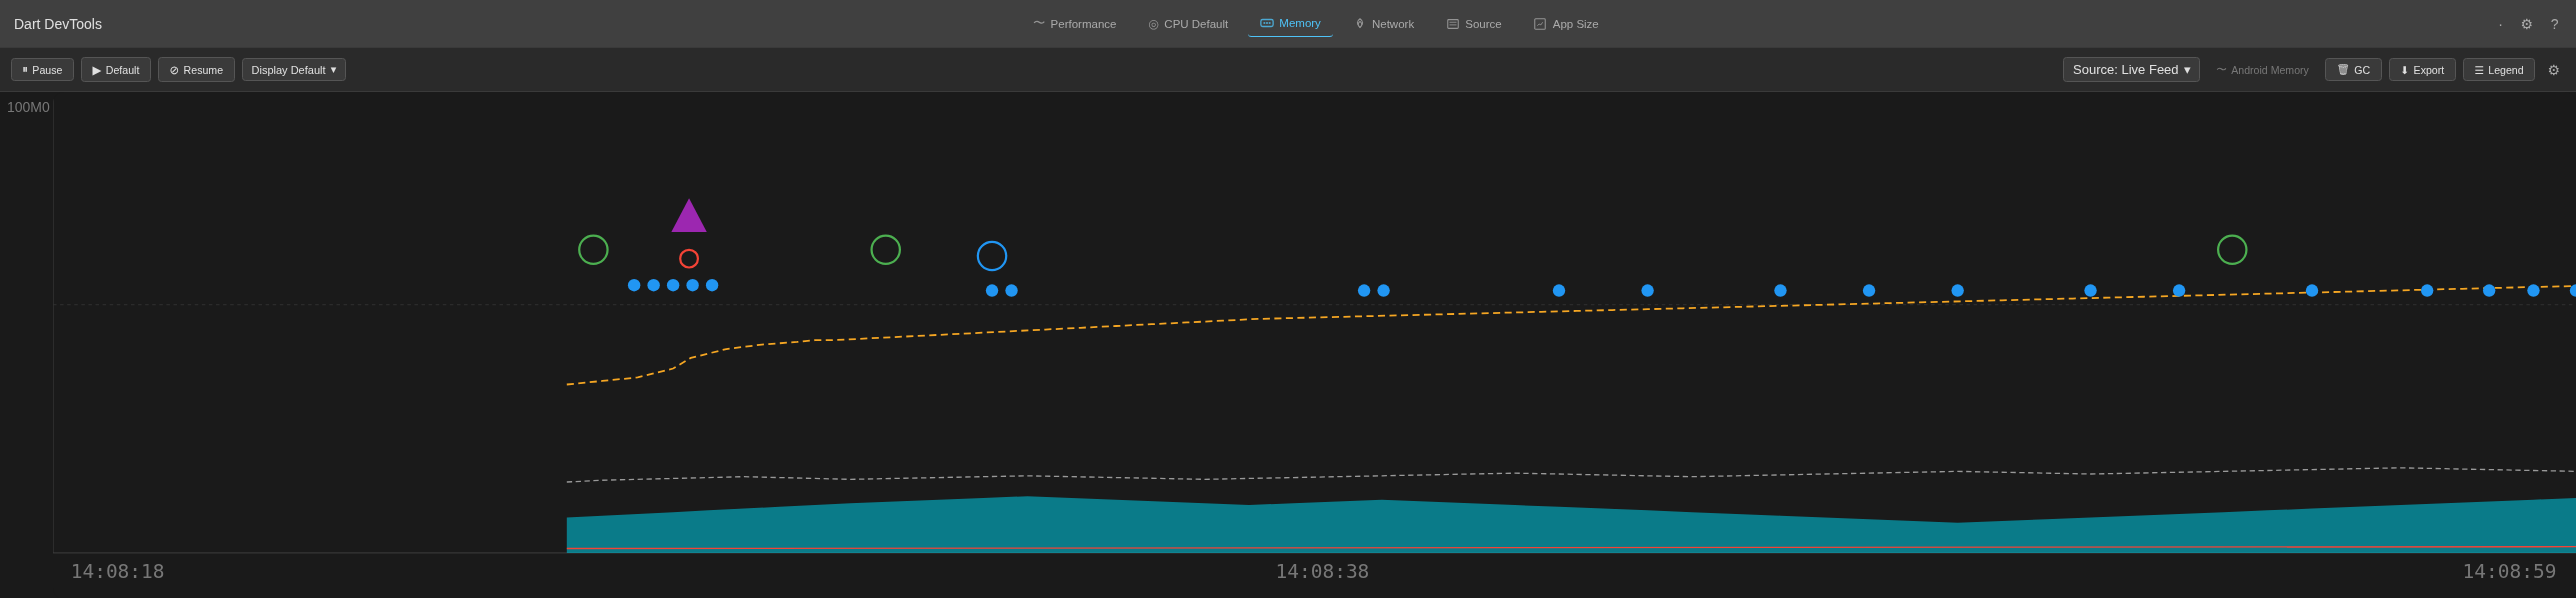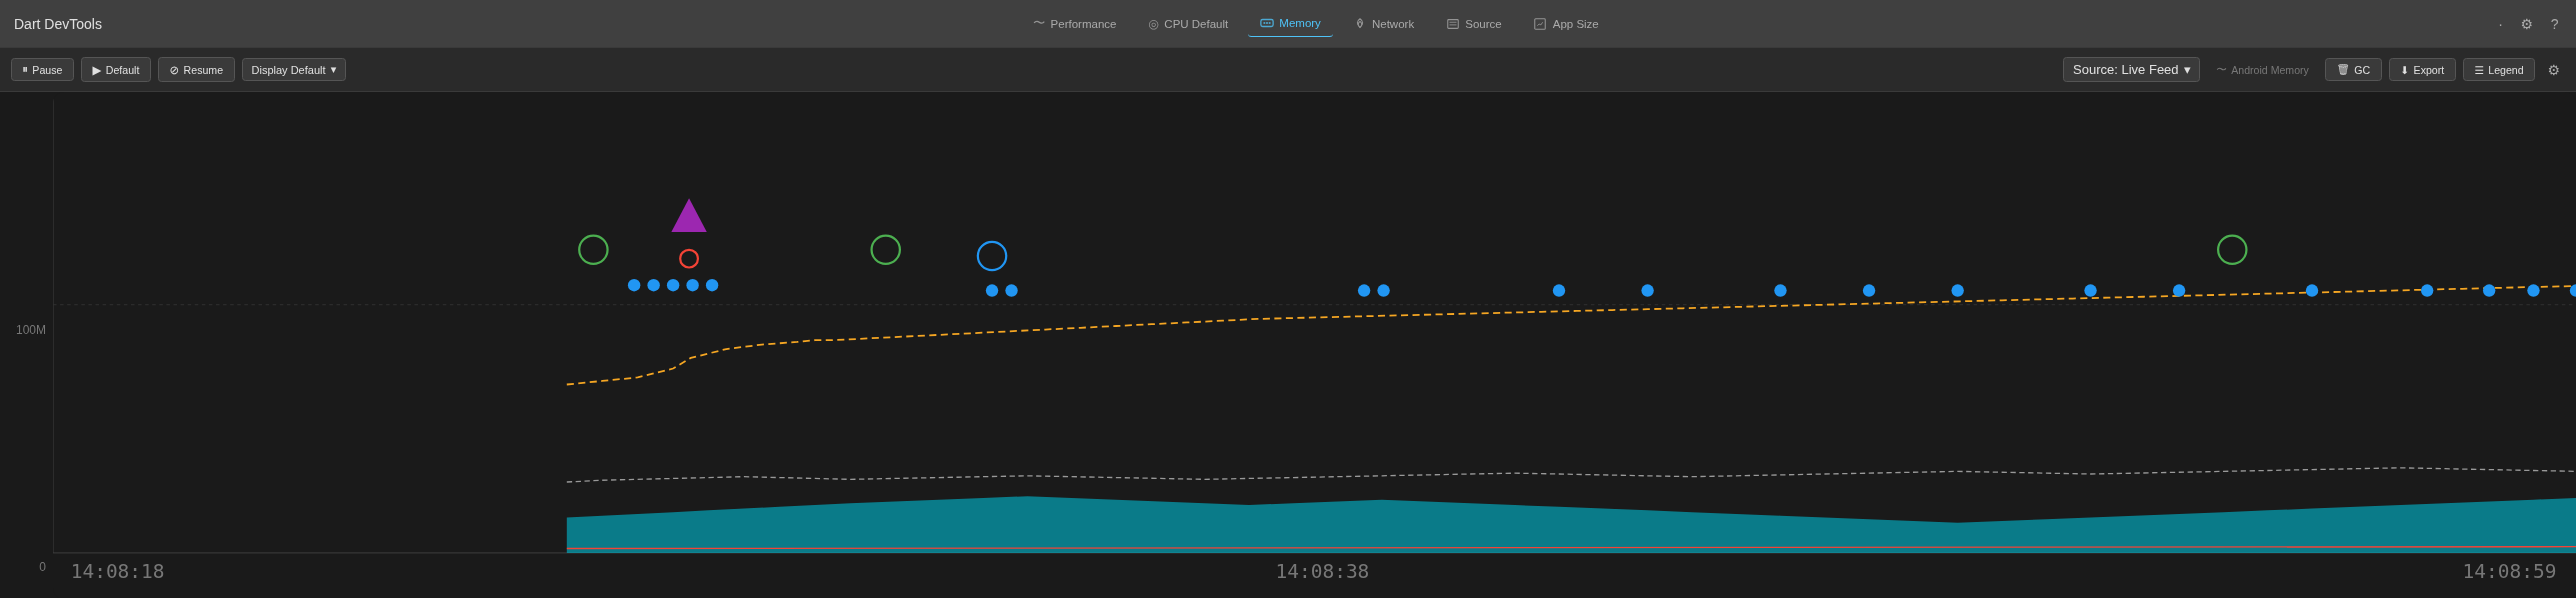--- a/index.html
+++ b/index.html
@@ -178,25 +178,25 @@
     
     .chart-area {
       display: flex;
       background: #1a1a1a;
       height: calc(599px - 48px - 44px);
       position: relative;
     }
     .y-axis {
       width: 53px;
       display: flex;
-      flex-direction: column;
+      flex-direction: row;
       justify-content: space-between;
       padding: 7px 7px 25px 7px;
       color: #777;
-      font-size: 12px;
+      font-size: 14px;
       text-align: right;
       flex-shrink: 0;
     }
     .chart-body {
       flex: 1;
       position: relative;
       overflow: hidden;
       border-radius: 11px;
     }
     .chart-svg {

